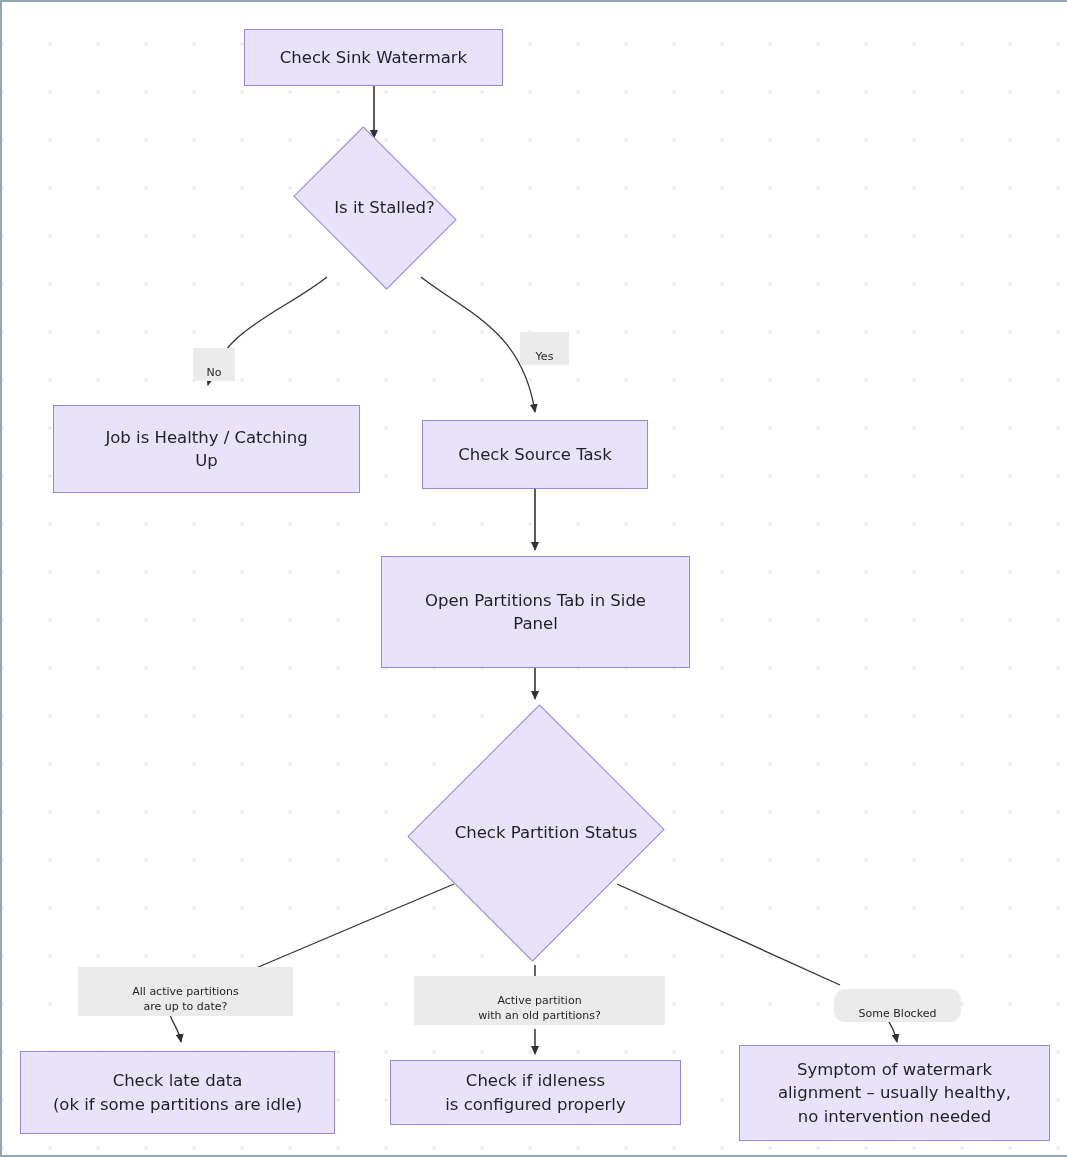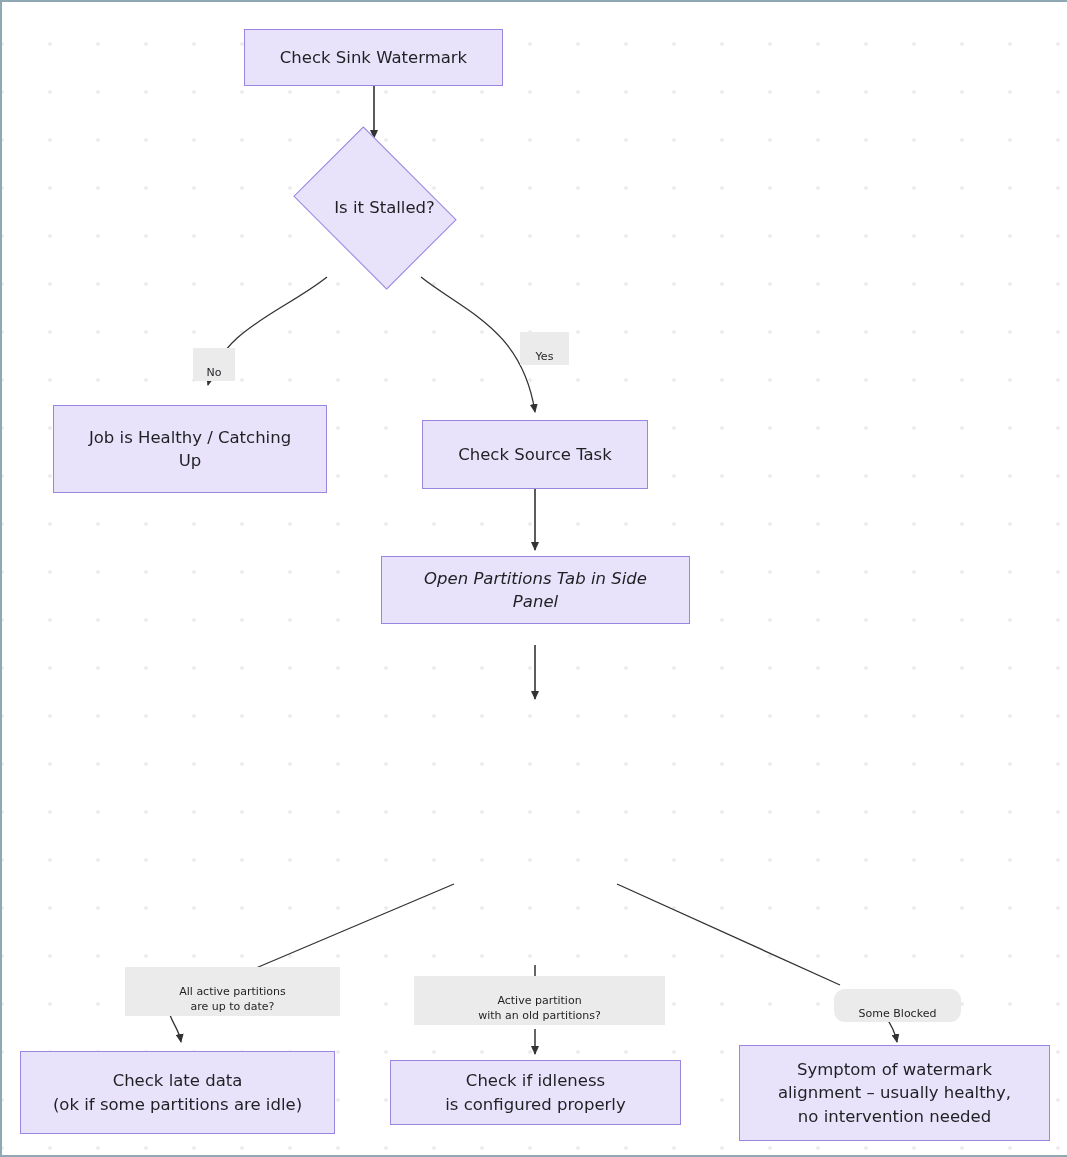--- a/index.html
+++ b/index.html
@@ -115,34 +115,38 @@
 
   <div class="node" style="left:242px; top:27px; width:259px; height:57px;">
     <span>Check Sink Watermark</span>
   </div>
 
   <div class="diamond-wrap" style="left:279px; top:136px; width:187px; height:140px;">
     <div class="diamond-shape" style="width:132px; height:99px; transform: translate(-50%,-50%) rotate(45deg) scale(1.0,1.0); transform-origin:center;"></div>
     <div class="diamond-label">Is it Stalled?</div>
   </div>
 
-  <div class="node" style="left:51px; top:403px; width:274px; height:88px;">
+  <div class="node" style="left:51px; top:403px; width:307px; height:88px;">
     <span>Job is Healthy / Catching
 Up</span>
   </div>
 
   <div class="node" style="left:420px; top:418px; width:226px; height:69px;">
     <span>Check Source Task</span>
   </div>
 
-  <div class="node" style="left:379px; top:554px; width:309px; height:68px;font-style:italic;">
+  <div class="node" style="left:379px; top:554px; width:309px; height:112px;">
     <span>Open Partitions Tab in Side
 Panel</span>
   </div>
 
+  <div class="diamond-wrap" style="left:409px; top:698px; width:250px; height:265px;">
+    <div class="diamond-shape" style="width:177px; height:187px; transform: translate(-50%,-50%) rotate(45deg); transform-origin:center;"></div>
+    <div class="diamond-label">Check Partition Status</div>
+  </div>
 
   <div class="node" style="left:18px; top:1049px; width:315px; height:83px;">
     <span>Check late data
 (ok if some partitions are idle)</span>
   </div>
 
   <div class="node" style="left:388px; top:1058px; width:291px; height:65px;">
     <span>Check if idleness
 is configured properly</span>
   </div>
@@ -154,21 +158,21 @@
   </div>
 
   <div class="edge-label" style="left:191px; top:346px; width:34px;">
     <span>No</span>
   </div>
 
   <div class="edge-label" style="left:518px; top:330px; width:41px;">
     <span>Yes</span>
   </div>
 
-  <div class="edge-label" style="left:76px; top:965px; width:207px;margin-left:47px;">
+  <div class="edge-label" style="left:76px; top:965px; width:207px;">
     <span>All active partitions
 are up to date?</span>
   </div>
 
   <div class="edge-label" style="left:412px; top:974px; width:243px;">
     <span>Active partition
 with an old partitions?</span>
   </div>
 
   <div class="edge-label" style="left:832px; top:987px; width:119px;border-radius:11px;">

